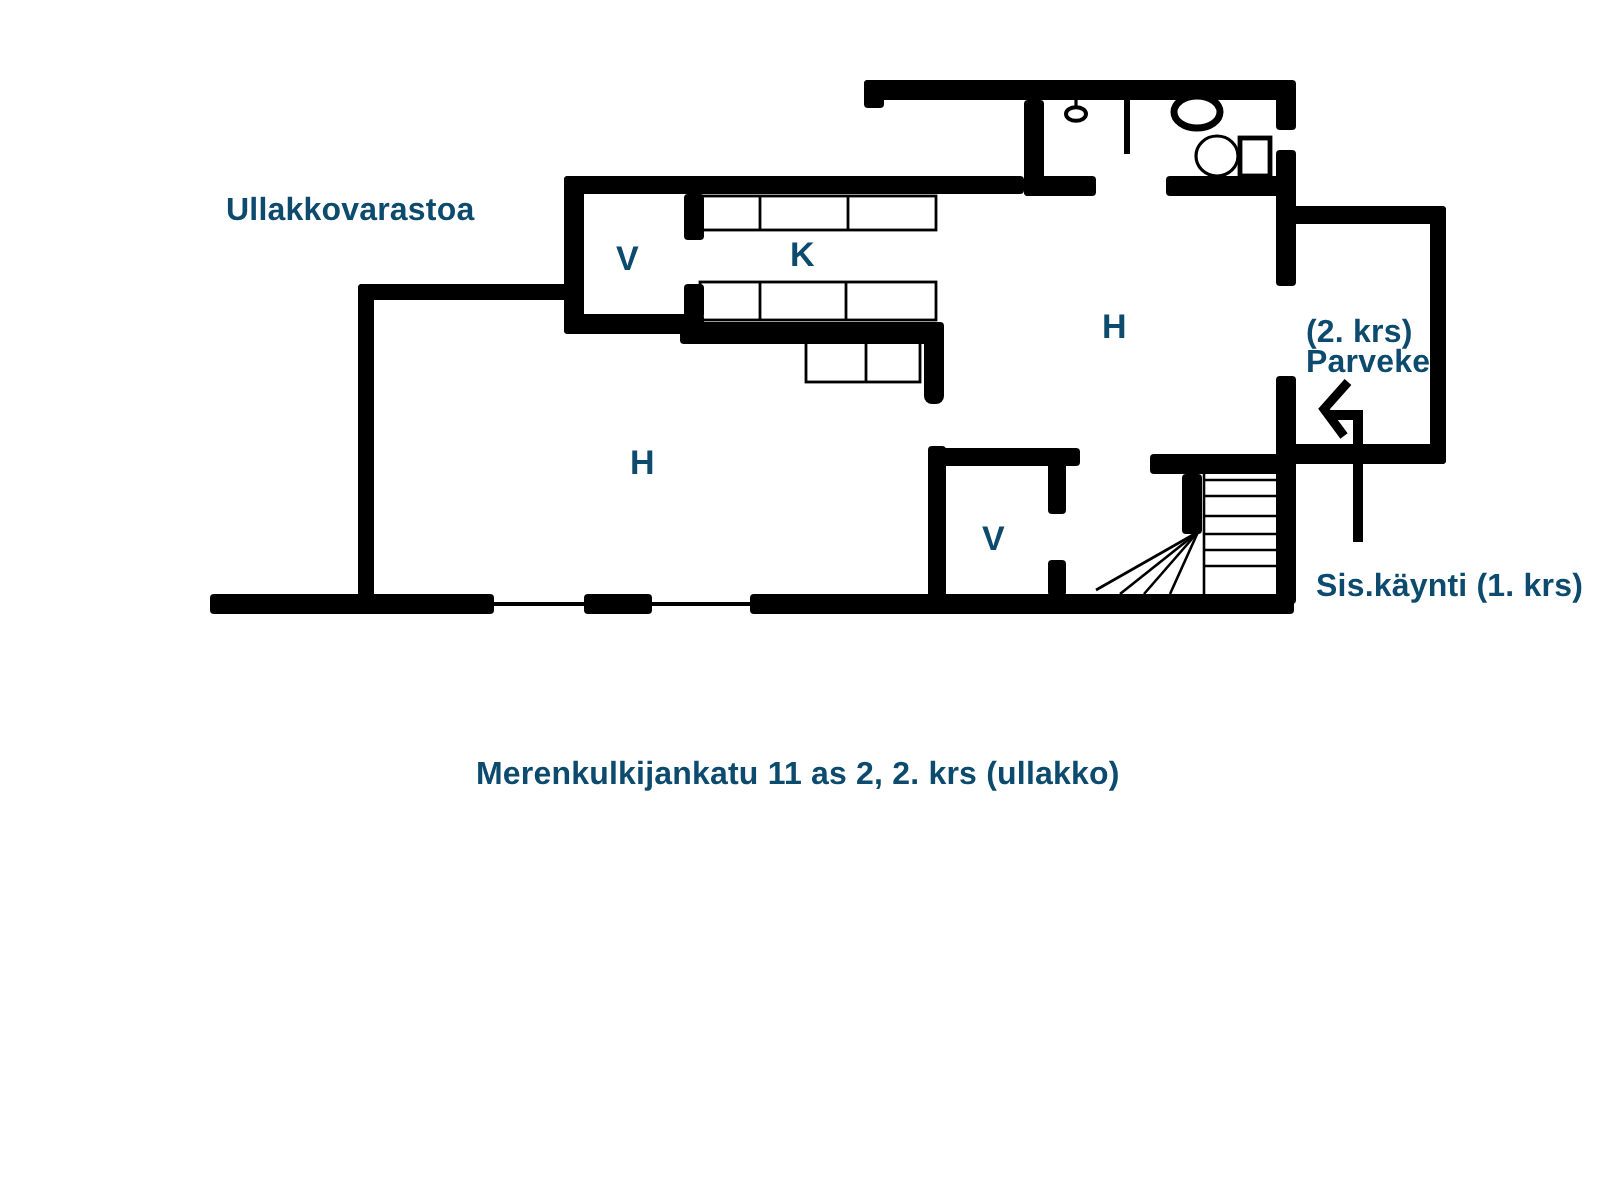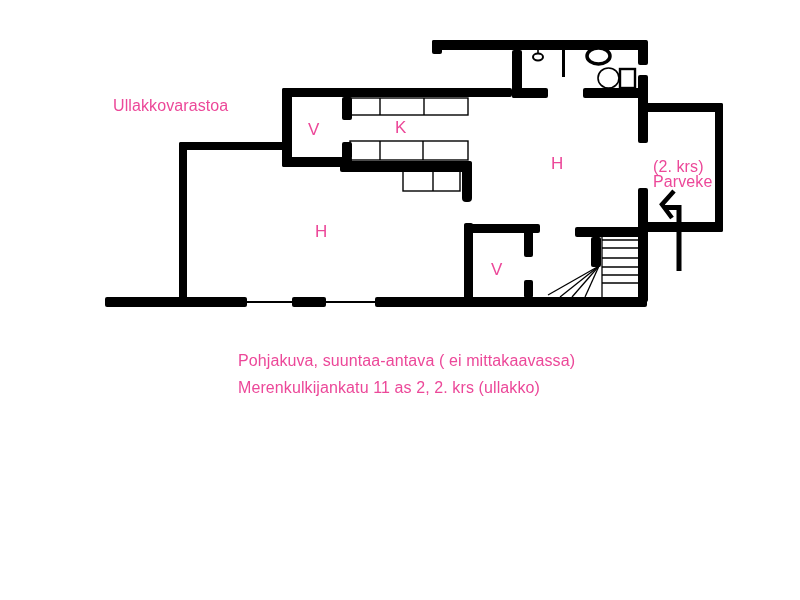--- a/index.html
+++ b/index.html
@@ -3,22 +3,23 @@
 <meta charset="utf-8">
 <style>
   html,body{margin:0;padding:0;background:#ffffff;}
   .stage{
     position:relative;width:800px;height:600px;background:#ffffff;
     font-family:"Liberation Sans","DejaVu Sans",sans-serif;
     color:#000000;overflow:hidden;
   }
   .stage svg{position:absolute;left:0;top:0;}
   .lbl{
-    position:absolute;line-height:1;white-space:nowrap;color:#ec4899;
+    position:absolute;line-height:1;white-space:nowrap;color:#0c4a6e;
     letter-spacing:0.1px;
+    font-weight:bold;
   }
   .t16{font-size:16px;}
   .t17{font-size:17px;}
 </style>
 </head>
 <body>
 
 <div class="stage">
 
   <svg width="800" height="600" viewBox="0 0 800 600">
@@ -111,16 +112,16 @@
   </svg>
 
   <div class="lbl t16" style="left:113px;top:98px;">Ullakkovarastoa</div>
   <div class="lbl t17" style="left:308px;top:121px;">V</div>
   <div class="lbl t17" style="left:395px;top:119px;">K</div>
   <div class="lbl t17" style="left:551px;top:155px;">H</div>
   <div class="lbl t17" style="left:315px;top:223px;">H</div>
   <div class="lbl t17" style="left:491px;top:261px;">V</div>
   <div class="lbl t16" style="left:653px;top:138px;margin-top:36px;">Parveke</div>
   <div class="lbl t16" style="left:653px;top:159px;">(2. krs)</div>
-  <div class="lbl t16" style="left:238px;top:353px;">Pohjakuva, suuntaa-antava ( ei mittakaavassa)</div>
+  <div class="lbl t16" style="left:658px;top:286px;">Sis.käynti (1. krs)</div>
   <div class="lbl t16" style="left:238px;top:380px;text-align:center;">Merenkulkijankatu 11 as 2, 2. krs (ullakko)</div>
 
 </div>
 
 </body></html>

